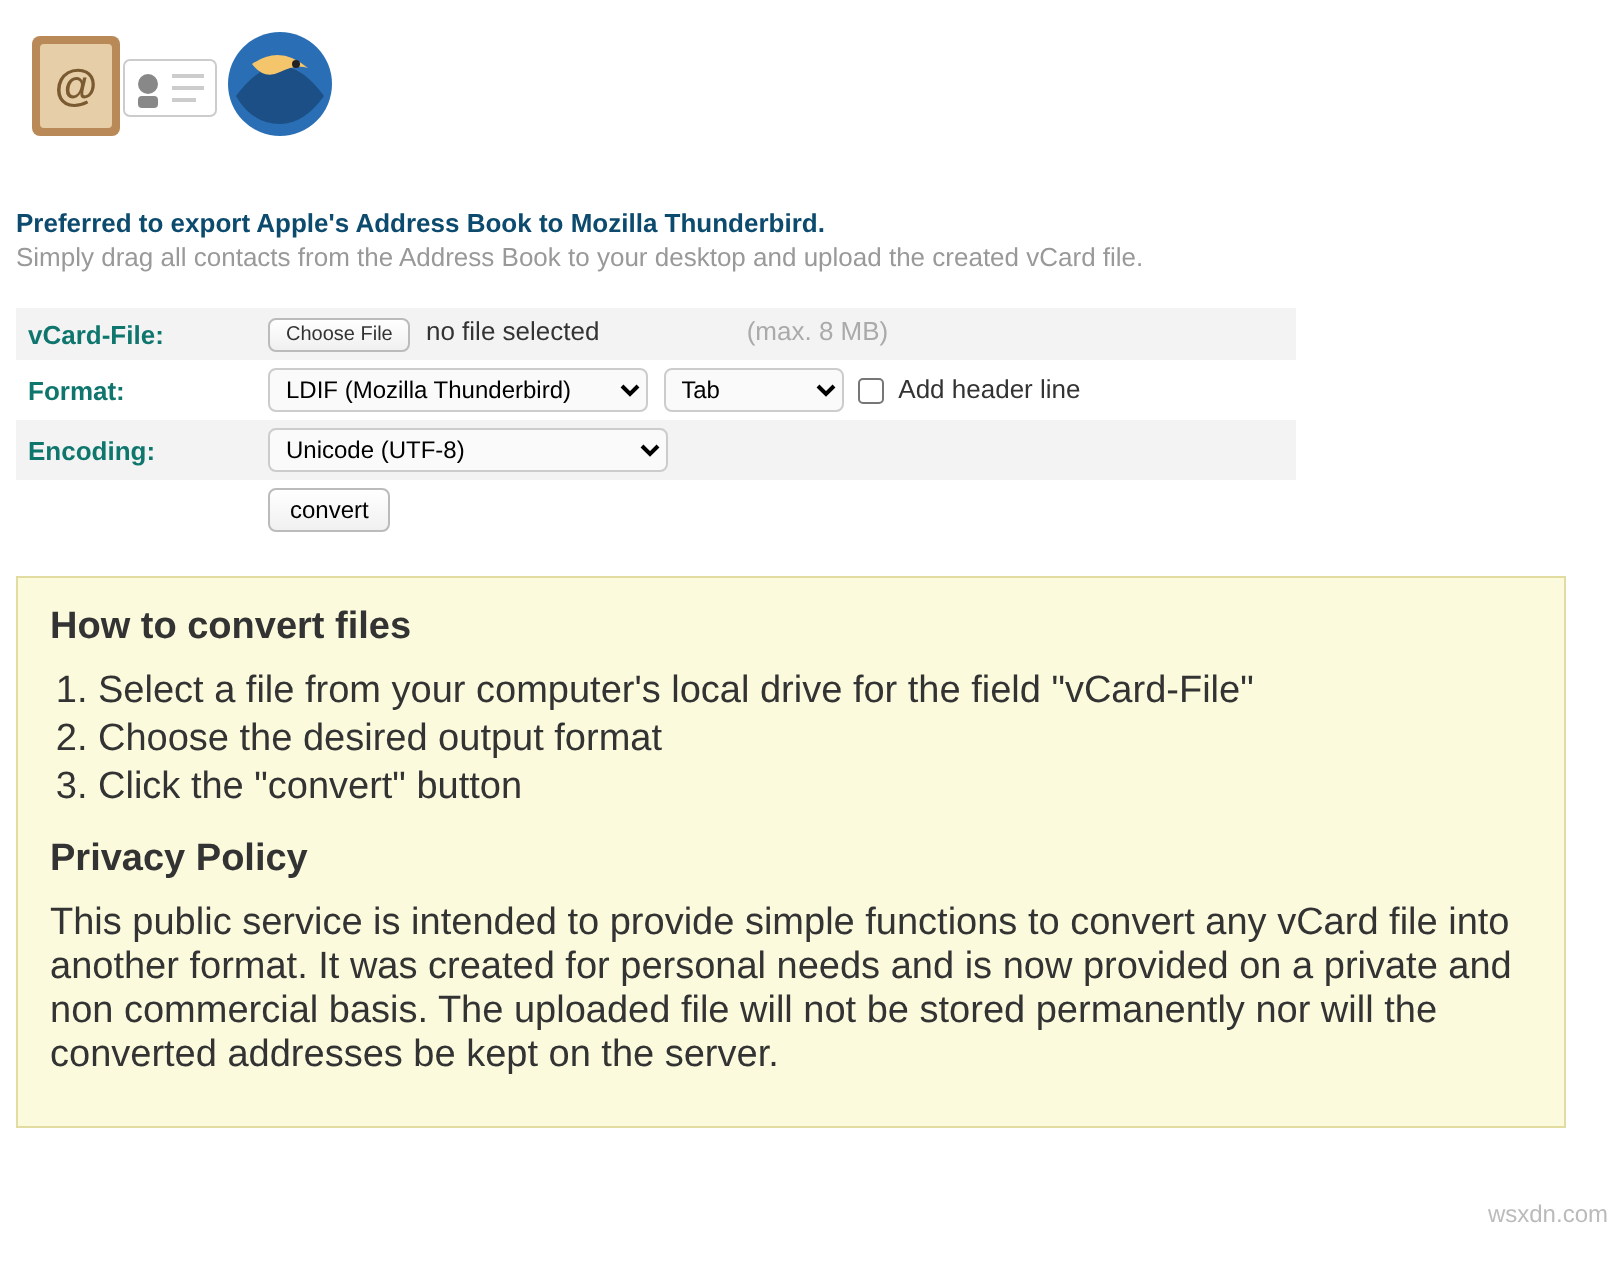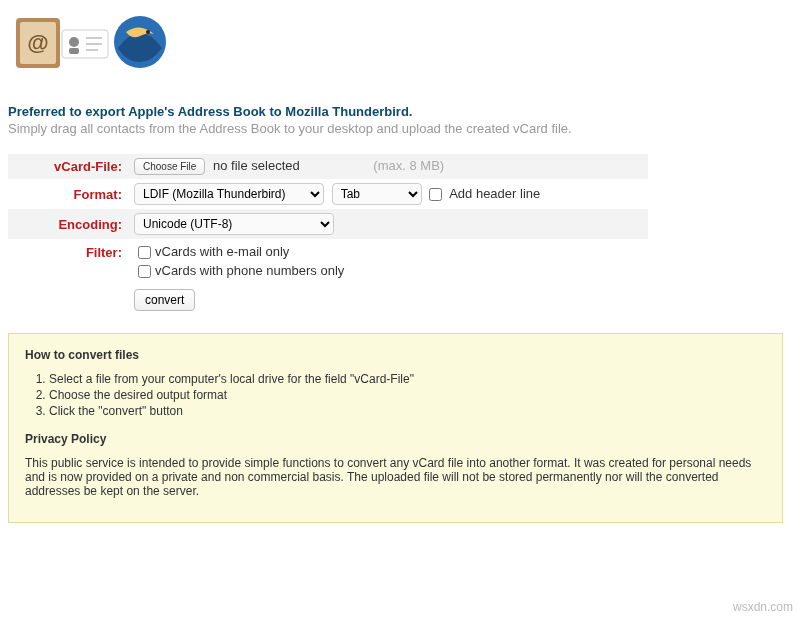--- a/index.html
+++ b/index.html
@@ -42,23 +42,22 @@
     width: 640px;
   }
   table.form td {
     padding: 4px 6px;
     vertical-align: middle;
   }
   table.form tr:nth-child(odd) td { background: #f3f3f3; }
   table.form tr:nth-child(even) td { background: #fff; }
   td.label {
     width: 120px;
-    text-align: right;
     font-weight: bold;
-    color: #b91c1c;
+    color: #0f766e;
   }
   .file-btn {
     display: inline-block;
     font-size: 10px;
     padding: 2px 8px;
     border: 1px solid #bbb;
     border-radius: 4px;
     background: linear-gradient(#fff,#f0f0f0);
     cursor: pointer;
   }
@@ -85,29 +84,29 @@
     background: linear-gradient(#fff,#f0f0f0);
     cursor: pointer;
   }
   .infobox {
     margin-top: 18px;
     border: 1px solid #e2dca0;
     background: #fbfadd;
     padding: 14px 16px;
     width: 775px;
     color: #333;
-    font-size: 12px;
+    font-size: 19px;
   }
   .infobox p { margin: 0 0 10px 0; }
   .infobox ol { margin: 4px 0 14px 24px; padding:0;}
   .infobox ol li { margin: 2px 0; }
   .info-heading { font-weight: bold; margin-bottom: 10px; display:block;}
   .watermark {
     position: absolute;
-    right: 17px;
+    right: 6px;
     top: 600px;
     color: #bbb;
     font-size: 12px;
     text-align: center;
   }
 </style>
 </head>
 <body>
 
 <div class="header">
@@ -154,27 +153,20 @@
       <input type="checkbox" class="chk" style="">
       <span>Add header line</span>
     </td>
   </tr>
   <tr>
     <td class="label">Encoding:</td>
     <td>
       <select class="sel-enc"><option>Unicode (UTF-8)</option></select>
     </td>
   </tr>
-  <tr>
-    <td class="label" style="vertical-align:top;padding-top:6px;">Filter:</td>
-    <td>
-      <div><input type="checkbox" class="chk" style=""><span>vCards with e-mail only</span></div>
-      <div><input type="checkbox" class="chk" style=""><span>vCards with phone numbers only</span></div>
-    </td>
-  </tr>
   <tr class="convert-row">
     <td></td>
     <td><button class="convert-btn">convert</button></td>
   </tr>
 </tbody>
   </table>
 
 <div class="infobox">
   <span class="info-heading">How to convert files</span>
   <ol>

